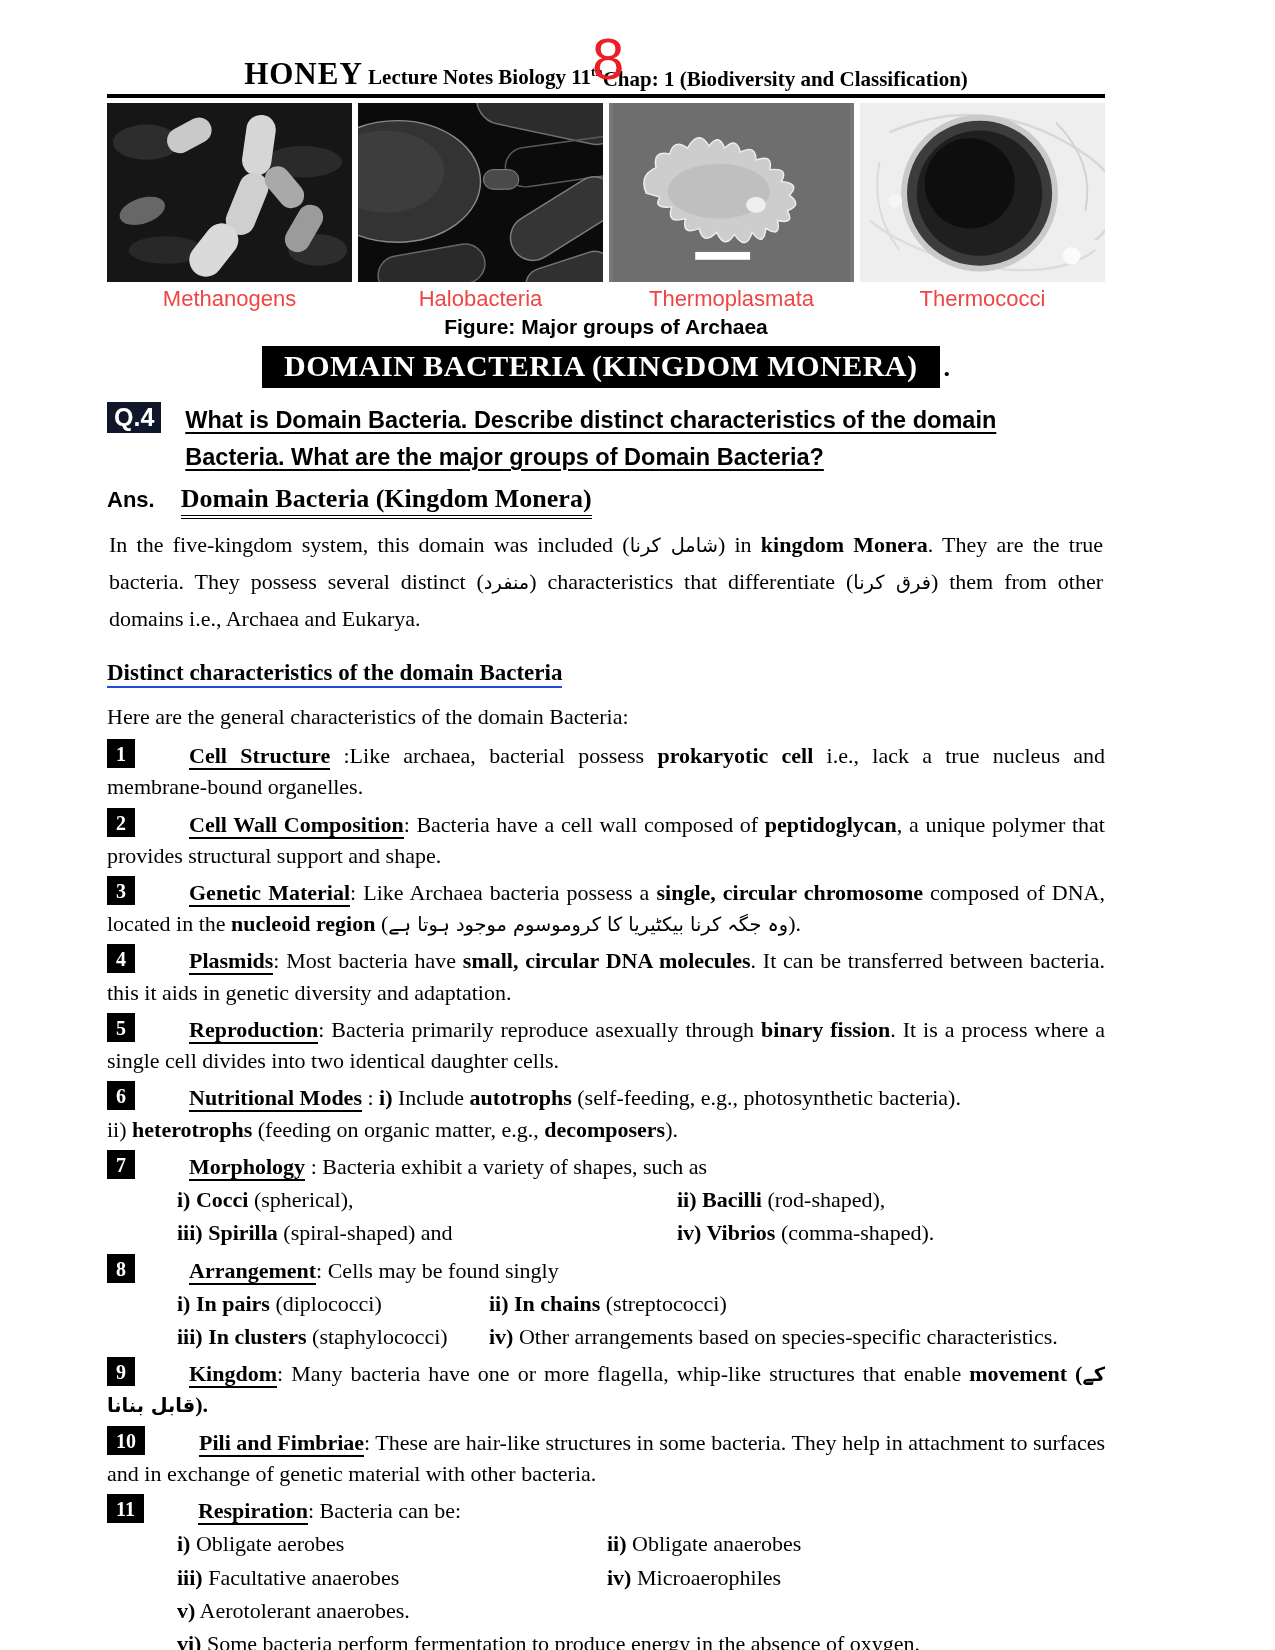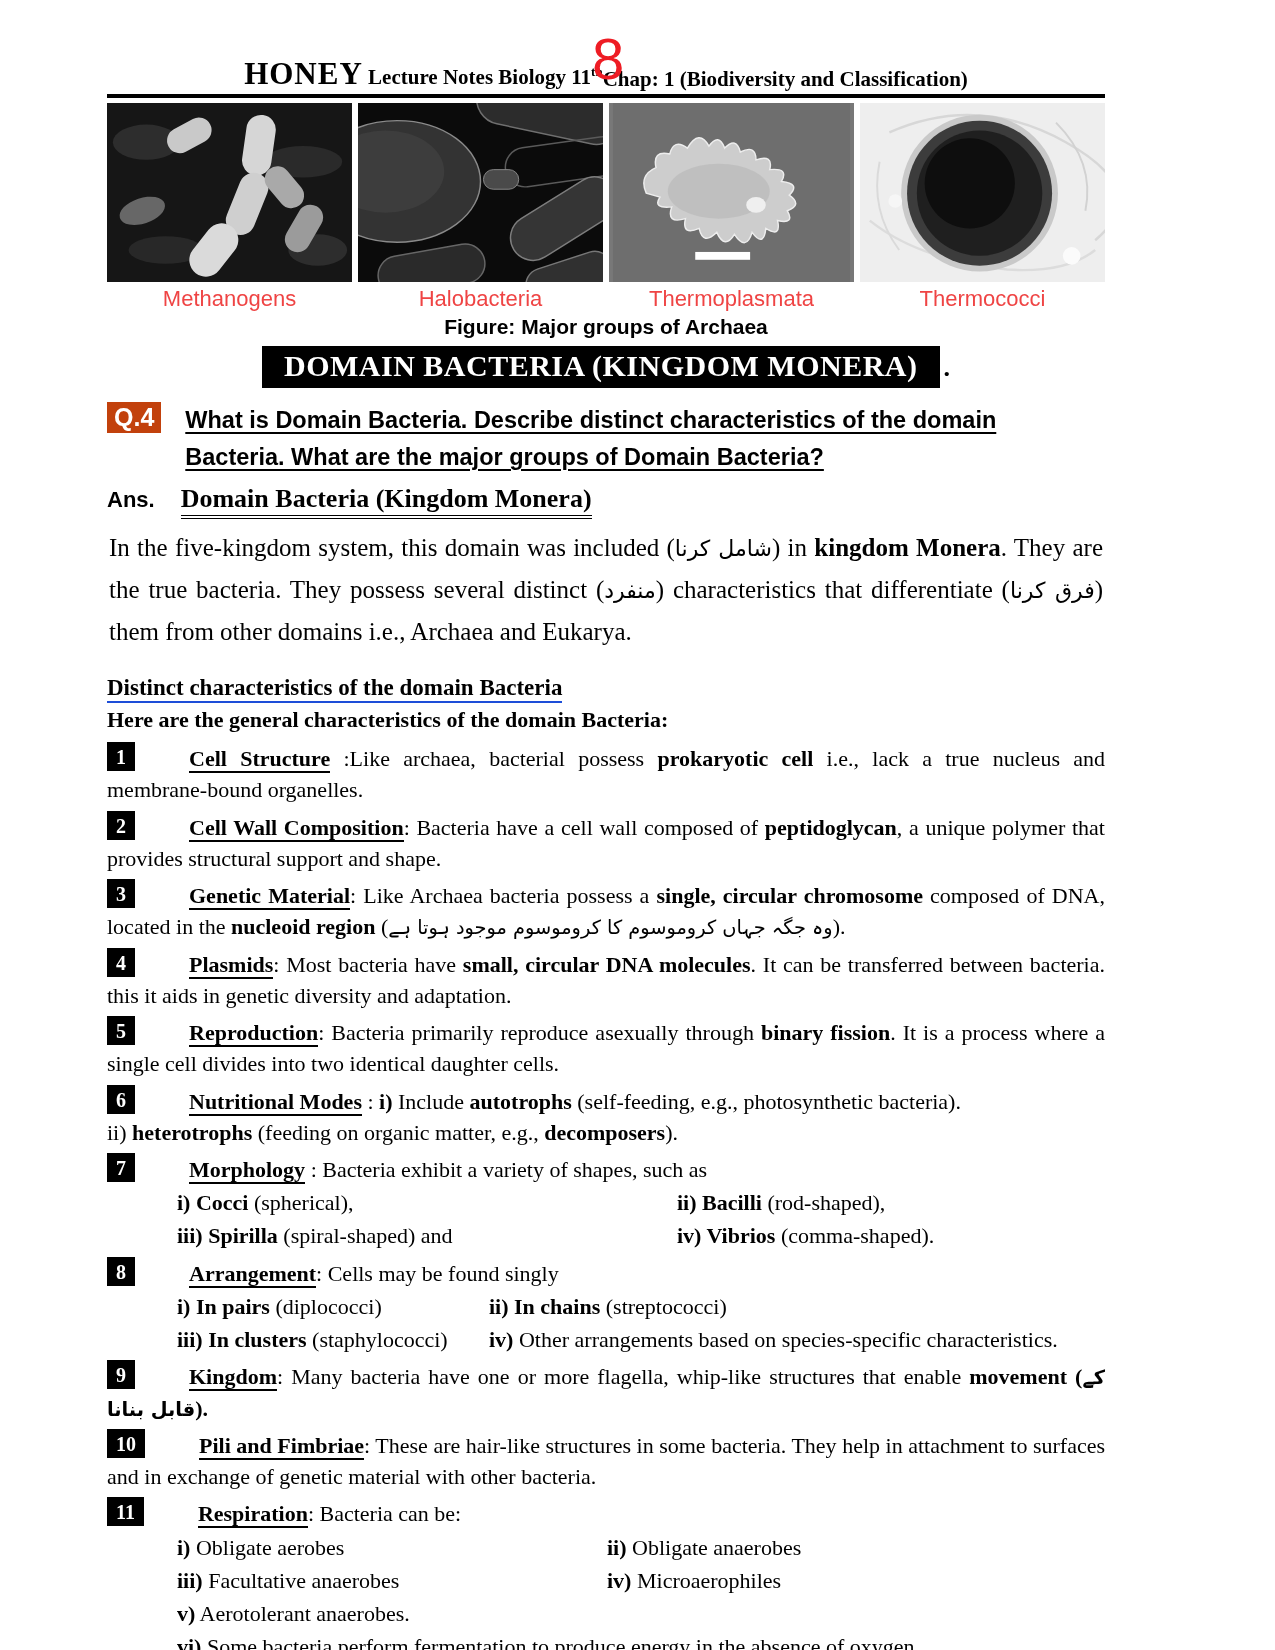--- a/index.html
+++ b/index.html
@@ -29,36 +29,36 @@
              font-size:21px; margin-top:3px; }
 
   
   .bannerwrap { text-align:center; margin:7px 0 6px 0; }
   .banner { display:inline-block; background:#000; color:#fff; font-weight:bold;
             font-size:30px; padding:3px 22px 5px 22px; letter-spacing:0.5px; }
   .banner-after { font-size:26px; font-weight:bold; }
 
   
   .qrow { display:flex; gap:24px; margin-top:8px; }
-  .qlabel { background:#c2410c; color:#fff; font-family:"Liberation Sans",sans-serif;
+  .qlabel { background:#0f172a; color:#fff; font-family:"Liberation Sans",sans-serif;
             font-weight:bold; font-size:25px; padding:1px 7px; align-self:flex-start; }
   .qtext { font-family:"Liberation Sans",sans-serif; font-weight:bold; font-size:23.5px;
            line-height:1.55; }
   .qtext span { text-decoration:underline; text-decoration-thickness:2px; text-underline-offset:4px; }
 
   
   .ansrow { display:flex; gap:26px; margin-top:9px; align-items:baseline; }
   .anslabel { font-family:"Liberation Sans",sans-serif; font-weight:bold; font-size:22px; }
   .ansheading { font-weight:bold; font-size:26px; border-bottom:4px double #000; padding-bottom:1px; }
 
-  .para { font-size:25px; line-height:1.68; text-align:justify; margin-top:8px; padding:0 2px; }
+  .para { font-size:22px; line-height:1.68; text-align:justify; margin-top:8px; padding:0 2px; }
 
   .subheading { display:inline-block; font-weight:bold; font-size:23px;
                 border-bottom:2px solid #1d4ed8; margin-top:22px; }
-  .hereline { font-size:22px; margin-top:4px;font-weight:bold; }
+  .hereline { font-size:22px; margin-top:16px; }
 
   
   .items { margin-top:4px; }
   .item { font-size:22px; line-height:1.42; text-align:justify; margin-top:6px; }
   .badge { display:inline-block; background:#000; color:#fff; font-weight:bold;
            font-size:20px; line-height:1; padding:5px 9px 4px 9px; margin-right:10px;
            transform:translateY(-2px); }
   .item-h { font-weight:bold; border-bottom:2px solid #000; padding-bottom:0px;margin-left:44px; }
   .subrow { padding-left:70px; font-size:22px; line-height:1.42; margin-top:2px; }
   .subcell { display:inline-block; vertical-align:top; }
@@ -166,21 +166,21 @@
   <div class="para"><span>In the five-kingdom system, this domain was included (</span><span class="ur">شامل کرنا</span><span>) in </span><span class="b">kingdom Monera</span><span>. They are the true bacteria. They possess several distinct (</span><span class="ur">منفرد</span><span>) characteristics that differentiate (</span><span class="ur">فرق کرنا</span><span>) them from other domains i.e., Archaea and Eukarya.</span></div>
 
   <div>
     <span class="subheading">Distinct characteristics of the domain Bacteria</span>
   </div>
   <div class="hereline">Here are the general characteristics of the domain Bacteria:</div>
 
   <div class="items">
       <div class="item"><span class="badge">1</span><span class="item-h">Cell Structure</span><span> :Like archaea, bacterial possess </span><span class="b">prokaryotic cell</span><span> i.e., lack a true nucleus and membrane-bound organelles.</span></div>
       <div class="item"><span class="badge">2</span><span class="item-h">Cell Wall Composition</span><span>: Bacteria have a cell wall composed of </span><span class="b">peptidoglycan</span><span>, a unique polymer that provides structural support and shape.</span></div>
-      <div class="item"><span class="badge">3</span><span class="item-h">Genetic Material</span><span>: Like Archaea bacteria possess a </span><span class="b">single, circular chromosome</span><span> composed of DNA, located in the </span><span class="b">nucleoid region</span><span> (</span><span class="ur">وہ جگہ جہاں کروموسوم کا کروموسوم موجود ہوتا ہے</span><span>).</span></div>
+      <div class="item"><span class="badge">3</span><span class="item-h">Genetic Material</span><span>: Like Archaea bacteria possess a </span><span class="b">single, circular chromosome</span><span> composed of DNA, located in the </span><span class="b">nucleoid region</span><span> (</span><span class="ur">وہ جگہ کرنا بیکٹیریا کا کروموسوم موجود ہوتا ہے</span><span>).</span></div>
       <div class="item"><span class="badge">4</span><span class="item-h">Plasmids</span><span>: Most bacteria have </span><span class="b">small, circular DNA molecules</span><span>. It can be transferred between bacteria. this it aids in genetic diversity and adaptation.</span></div>
       <div class="item"><span class="badge">5</span><span class="item-h">Reproduction</span><span>: Bacteria primarily reproduce asexually through </span><span class="b">binary fission</span><span>. It is a process where a single cell divides into two identical daughter cells.</span></div>
       <div class="item"><span class="badge">6</span><span class="item-h">Nutritional Modes</span><span> : </span><span class="b">i)</span><span> Include </span><span class="b">autotrophs</span><span> (self-feeding, e.g., photosynthetic bacteria).</span><br><span>ii) </span><span class="b">heterotrophs</span><span> (feeding on organic matter, e.g., </span><span class="b">decomposers</span><span>).</span></div>
       <div class="item"><span class="badge">7</span><span class="item-h">Morphology</span><span> : Bacteria exhibit a variety of shapes, such as</span></div>
       <div class="subrow"><span class="subcell" style="min-width: 500px;"><span class="b">i) Cocci</span><span> (spherical),</span></span><span class="subcell"><span class="b">ii) Bacilli</span><span> (rod-shaped),</span></span></div>
       <div class="subrow"><span class="subcell" style="min-width: 500px;"><span class="b">iii) Spirilla</span><span> (spiral-shaped) and</span></span><span class="subcell"><span class="b">iv) Vibrios</span><span> (comma-shaped).</span></span></div>
       <div class="item"><span class="badge">8</span><span class="item-h">Arrangement</span><span>: Cells may be found singly</span></div>
       <div class="subrow"><span class="subcell" style="min-width: 312px;"><span class="b">i) In pairs</span><span> (diplococci)</span></span><span class="subcell"><span class="b">ii) In chains</span><span> (streptococci)</span></span></div>
       <div class="subrow"><span class="subcell" style="min-width: 312px;"><span class="b">iii) In clusters</span><span> (staphylococci)</span></span><span class="subcell"><span class="b">iv)</span><span> Other arrangements based on species-specific characteristics.</span></span></div>
       <div class="item"><span class="badge">9</span><span class="item-h">Kingdom</span><span>: Many bacteria have one or more flagella, whip-like structures that enable </span><span class="b">movement</span><span class="b"> (</span><span class="b ur">کے قابل بنانا</span><span class="b">).</span></div>

